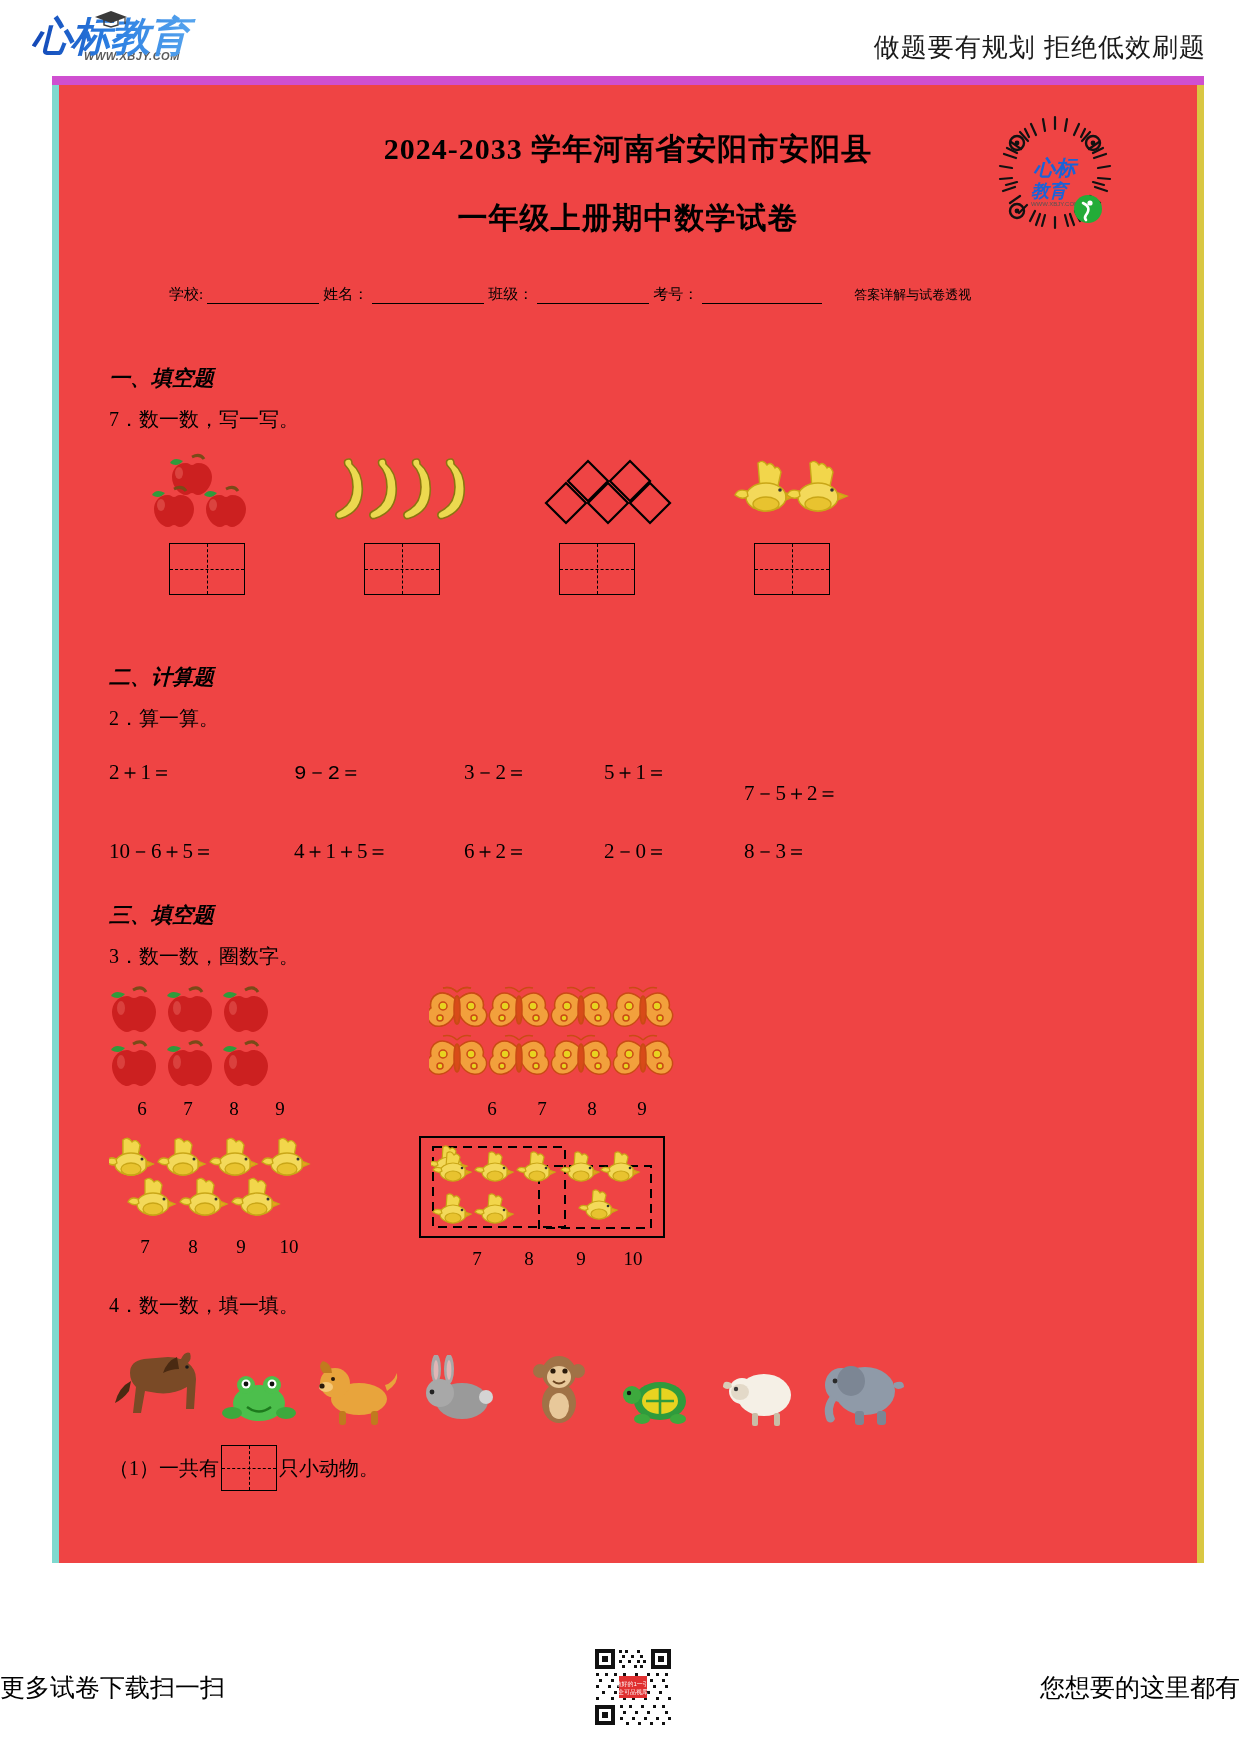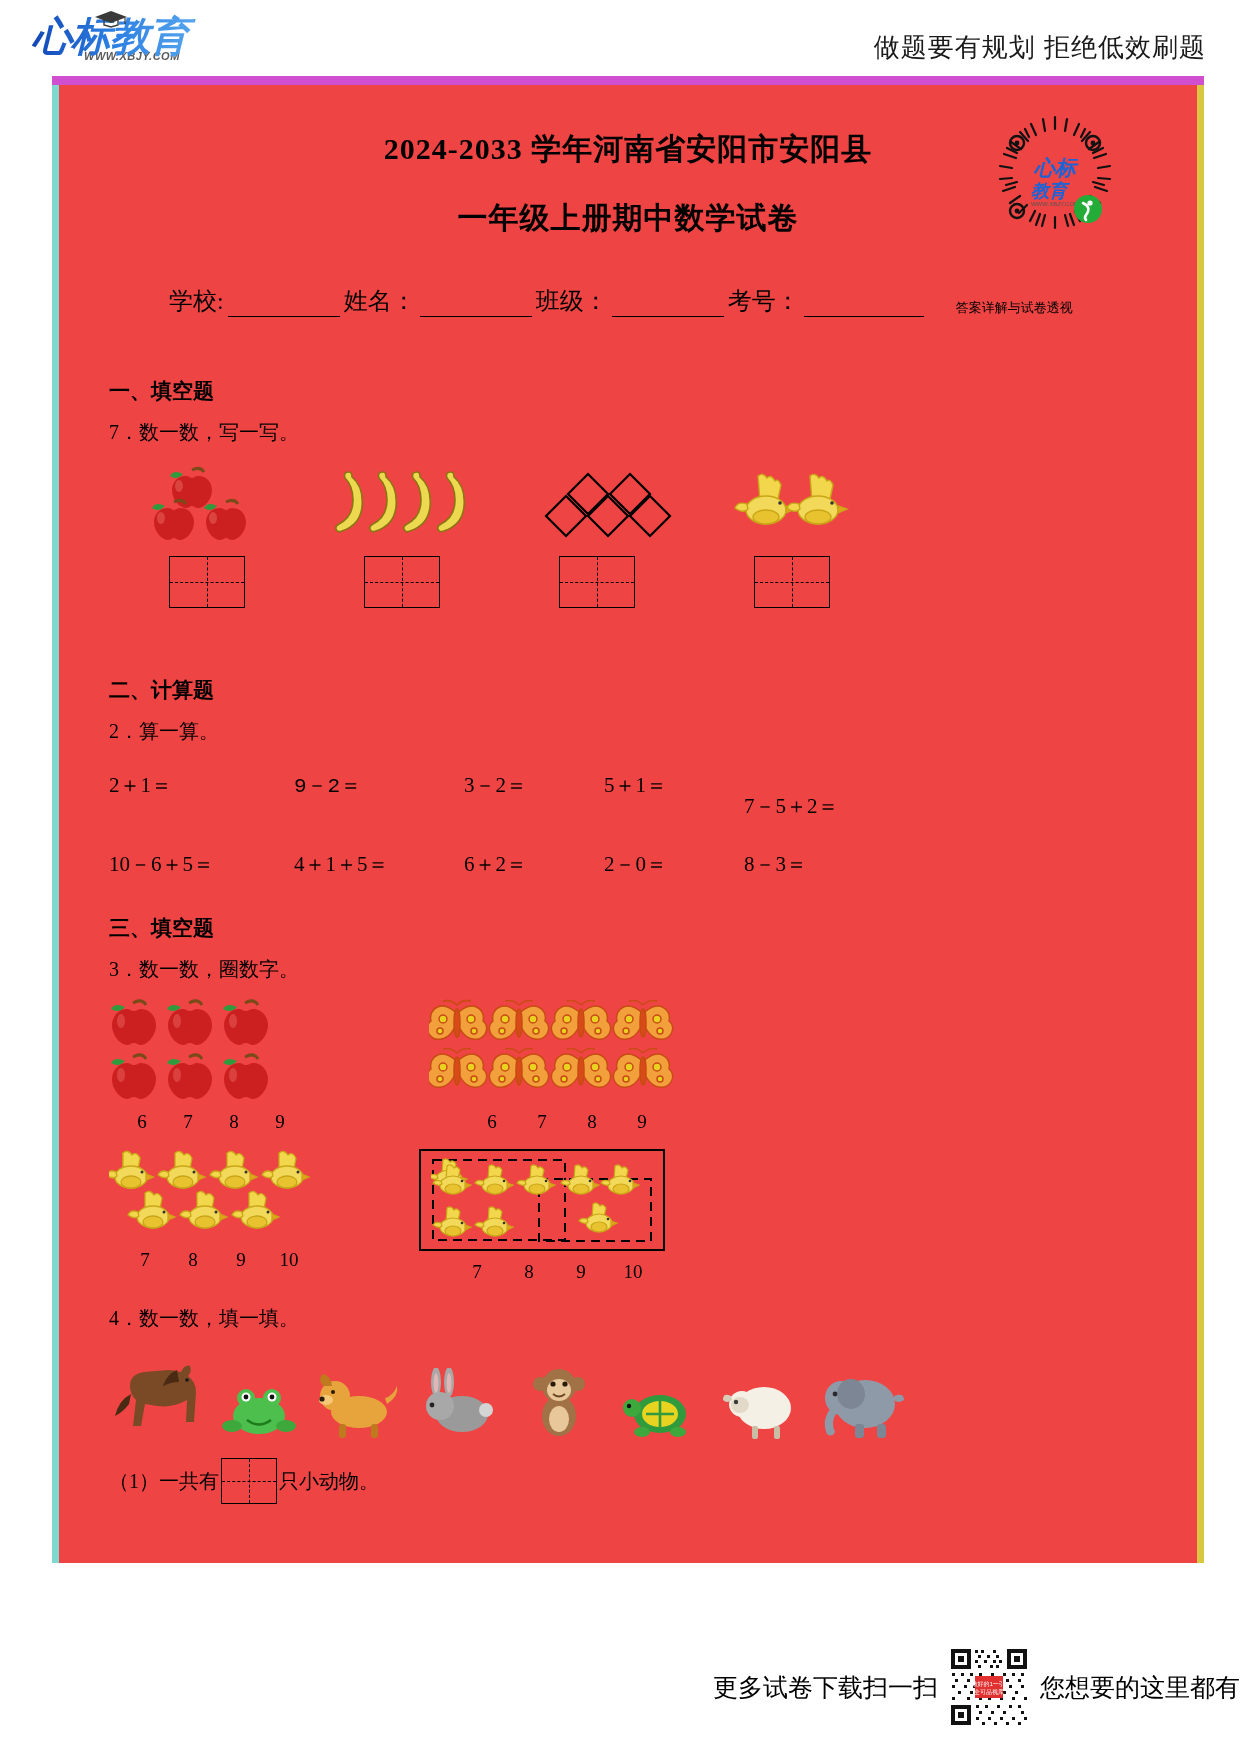--- a/index.html
+++ b/index.html
@@ -82,21 +82,21 @@
   .info-row{
     margin-top:46px;
     padding-left:110px;
     font-size:19px;
     color:#000;
     white-space:nowrap;
     display:flex;
     align-items:flex-end;
   }
   .info-item{ display:inline-flex; align-items:flex-end; }
-  .info-label{ font-size:24px; }
+  .info-label{ font-size:15px; }
   .blank-line{
     display:inline-block;
     border-bottom:1.6px solid #000;
     height:16px;
     margin:0 4px;
   }
   .w110{ width:112px; }
   .w120{ width:120px; }
   .info-note{
     margin-left:28px;
@@ -111,20 +111,21 @@
     width:128px; height:128px;
   }
 
   
   .sec-head{
     font-family:"Liberation Serif", serif;
     font-weight:bold;
     font-size:21px;
     margin:0 0 0 50px;
     color:#000;
+    font-style:italic;
   }
   .q-text{
     font-size:20px;
     margin:14px 0 0 50px;
     color:#000;
   }
 
   
   .pic-row{
     display:flex;
@@ -177,21 +178,21 @@
   .animal-cell{ width:100px; display:flex; justify-content:center; align-items:flex-end; height:90px;}
 
   .sub-q{
     display:flex; align-items:center;
     font-size:20px; margin:18px 0 0 50px; color:#000;
   }
 
   
   .footer{
     position:absolute; left:0; bottom:26px; width:1240px;
-    display:flex; align-items:center; justify-content:flex-end;
+    display:flex; align-items:center; justify-content:space-between;
     font-family:"Liberation Sans", sans-serif;
     font-size:25px; color:#000;
   }
   .footer-qr{ width:82px; height:82px; margin:0 10px; }
 
   svg { display:block; }
 </style>
 </head>
 <body>
 

